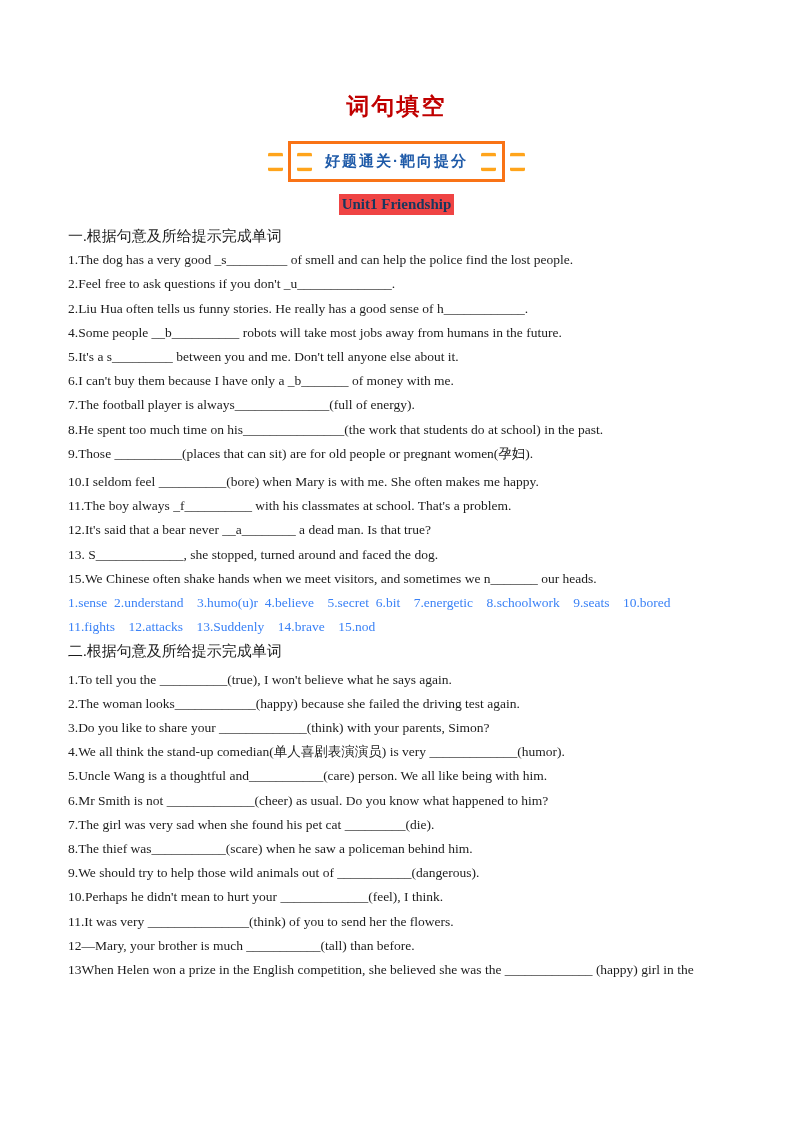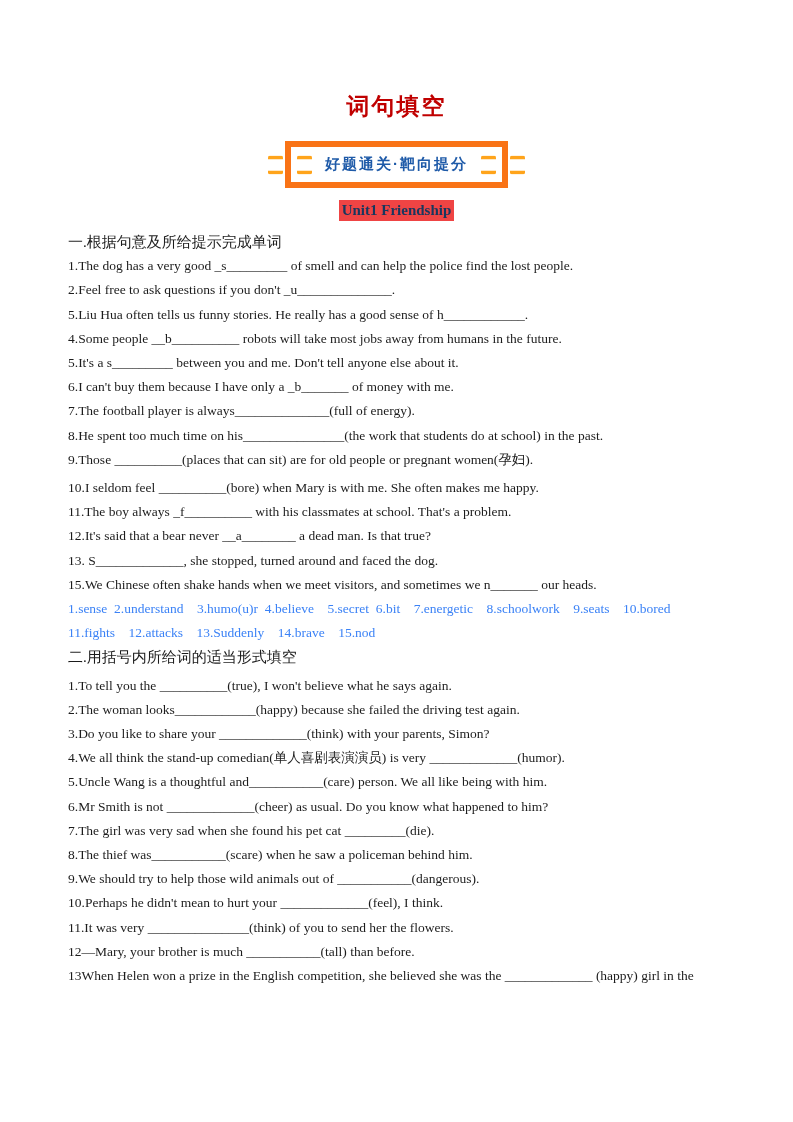--- a/index.html
+++ b/index.html
@@ -7,21 +7,21 @@
     width:793px;height:1122px;background:#ffffff;position:relative;overflow:hidden;
     font-family:"Liberation Serif","DejaVu Serif",serif;color:#1c1c1c;
   }
   .doc{position:absolute;inset:0;}
   .title{
     margin:92px 0 0 0;text-align:center;color:#c00000;
     font-size:23px;font-weight:bold;line-height:30px;letter-spacing:2px;
   }
   .banner-row{margin-top:19px;text-align:center;}
   .banner-box{
-    position:relative;display:inline-block;border:6px solid #f97316;background:#ffffff;
+    position:relative;display:inline-block;border:3px solid #f97316;background:#ffffff;
     padding:8px 34px;
   }
   .banner-label{
     color:#1e5aa8;font-weight:bold;font-size:15px;letter-spacing:2px;
     font-family:"Liberation Sans","DejaVu Sans",sans-serif;
   }
   .eq{
     position:absolute;top:50%;transform:translateY(-50%);
     width:15px;height:11px;
     border-top:4px solid #ffa41b;border-bottom:4px solid #ffa41b;border-radius:2px;
@@ -59,37 +59,37 @@
 
   <div class="unit-row">
     <span class="unit-label">Unit1  Friendship</span>
   </div>
 
   <div class="content">
     <p class="line heading">一.根据句意及所给提示完成单词</p>
 
     <p class="line">1.The dog has a very good _s_________ of smell and can help the police find the lost people.</p>
     <p class="line">2.Feel free to ask questions if you don't _u______________.</p>
-    <p class="line">5.Liu Hua often tells us funny stories. He really has a good sense of h____________.</p>
+    <p class="line">2.Liu Hua often tells us funny stories. He really has a good sense of h____________.</p>
     <p class="line">4.Some people __b__________ robots will take most jobs away from humans in the future.</p>
     <p class="line">5.It's a s_________ between you and me. Don't tell anyone else about it.</p>
     <p class="line">6.I can't buy them because I have only a _b_______ of money with me.</p>
     <p class="line">7.The football player is always______________(full of energy).</p>
     <p class="line">8.He spent too much time on his_______________(the work that students do at school) in the past.</p>
     <p class="line">9.Those __________(places that can sit) are for old people or pregnant women(孕妇).</p>
     <p class="line mt4">10.I seldom feel __________(bore) when Mary is with me. She often makes me happy.</p>
     <p class="line">11.The boy always _f__________ with his classmates at school. That's a problem.</p>
     <p class="line">12.It's said that a bear never __a________ a dead man. Is that true?</p>
     <p class="line">13. S_____________, she stopped, turned around and faced the dog.</p>
     <p class="line">15.We Chinese often shake hands when we meet visitors, and sometimes we n_______ our heads.</p>
 
     <p class="line answer">1.sense  2.understand    3.humo(u)r  4.believe    5.secret  6.bit    7.energetic    8.schoolwork    9.seats    10.bored</p>
     <p class="line answer">11.fights    12.attacks    13.Suddenly    14.brave    15.nod</p>
 
-    <p class="line heading">二.用括号内所给词的适当形式填空</p>
+    <p class="line heading">二.根据句意及所给提示完成单词</p>
 
     <p class="line mt4">1.To tell you the __________(true), I won't believe what he says again.</p>
     <p class="line">2.The woman looks____________(happy) because she failed the driving test again.</p>
     <p class="line">3.Do you like to share your _____________(think) with your parents, Simon?</p>
     <p class="line">4.We all think the stand-up comedian(单人喜剧表演演员) is very _____________(humor).</p>
     <p class="line">5.Uncle Wang is a thoughtful and___________(care) person. We all like being with him.</p>
     <p class="line">6.Mr Smith is not _____________(cheer) as usual. Do you know what happened to him?</p>
     <p class="line">7.The girl was very sad when she found his pet cat _________(die).</p>
     <p class="line">8.The thief was___________(scare) when he saw a policeman behind him.</p>
     <p class="line">9.We should try to help those wild animals out of ___________(dangerous).</p>

